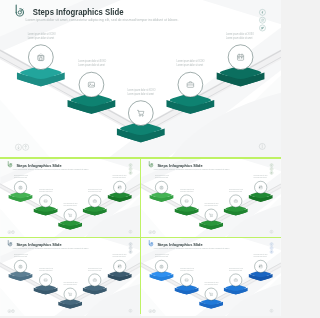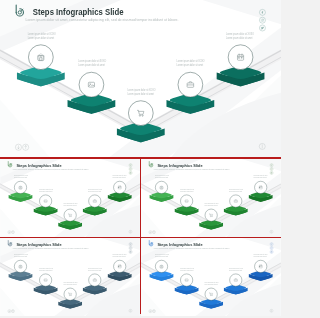--- a/index.html
+++ b/index.html
@@ -1,17 +1,17 @@
 <!DOCTYPE html>
 <html><head>
 <meta charset="utf-8">
 <style>
 html,body{margin:0;padding:0;width:281px;height:318px;background:#f2f2f2;overflow:hidden;
   font-family:"Liberation Sans",sans-serif;}
-.page{position:relative;width:281px;height:314px;background:#b91c1c;}
+.page{position:relative;width:281px;height:314px;background:#bef264;}
 .slide{position:absolute;overflow:hidden;background:#fff;}
 svg{display:block}
 svg text{font-family:"Liberation Sans",sans-serif}
 </style>
 </head>
 <body>
 
 <div class="page">
 <div class="slide main" style="left:0px;top:0px;width:281px;height:157px">
       <svg width="281" height="157" viewBox="0 0 1000 559">

